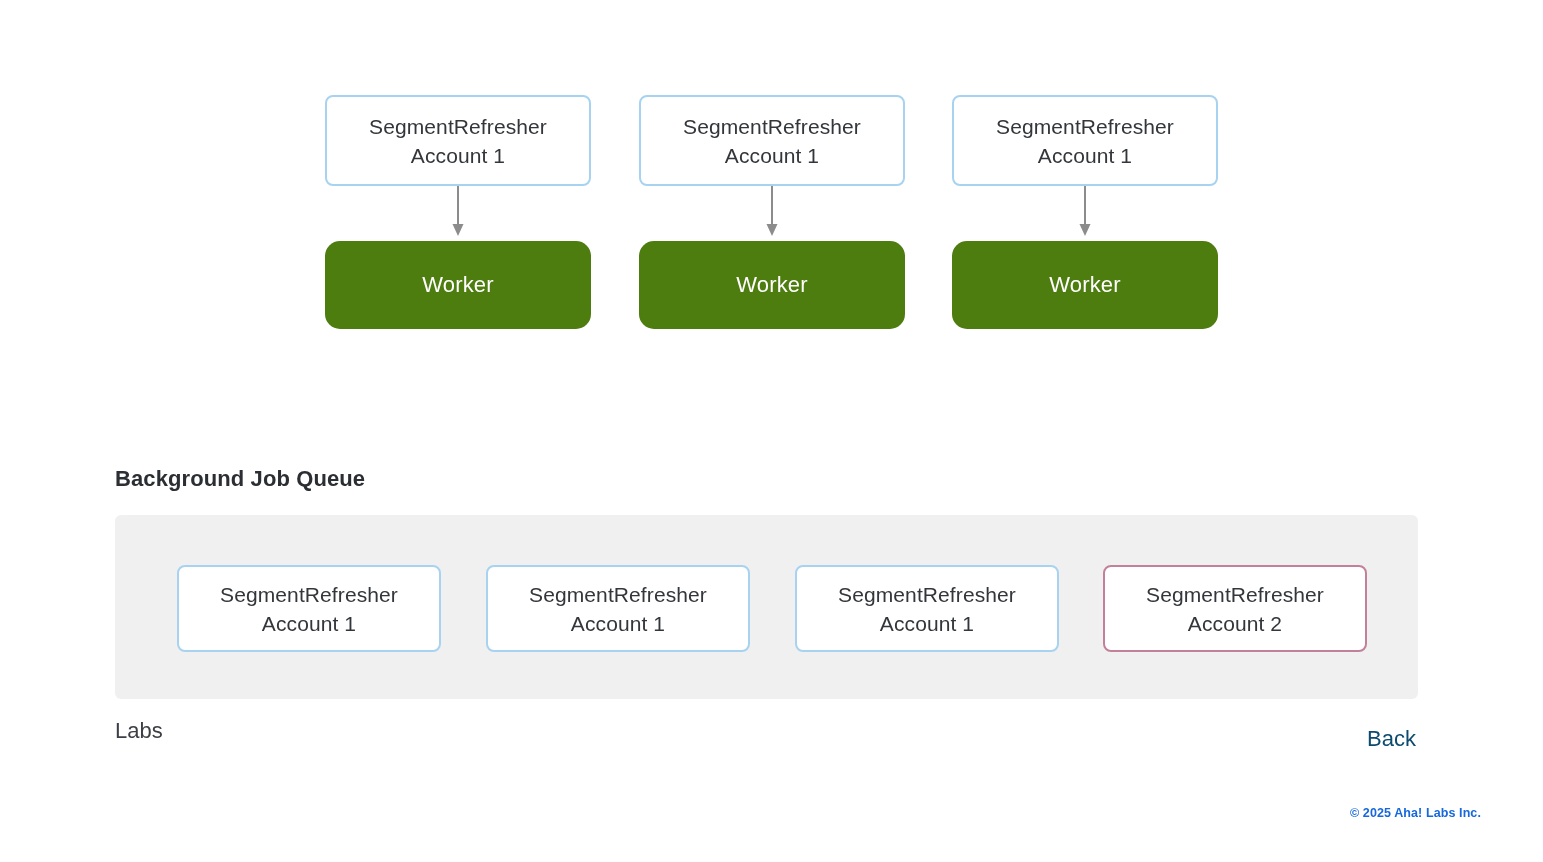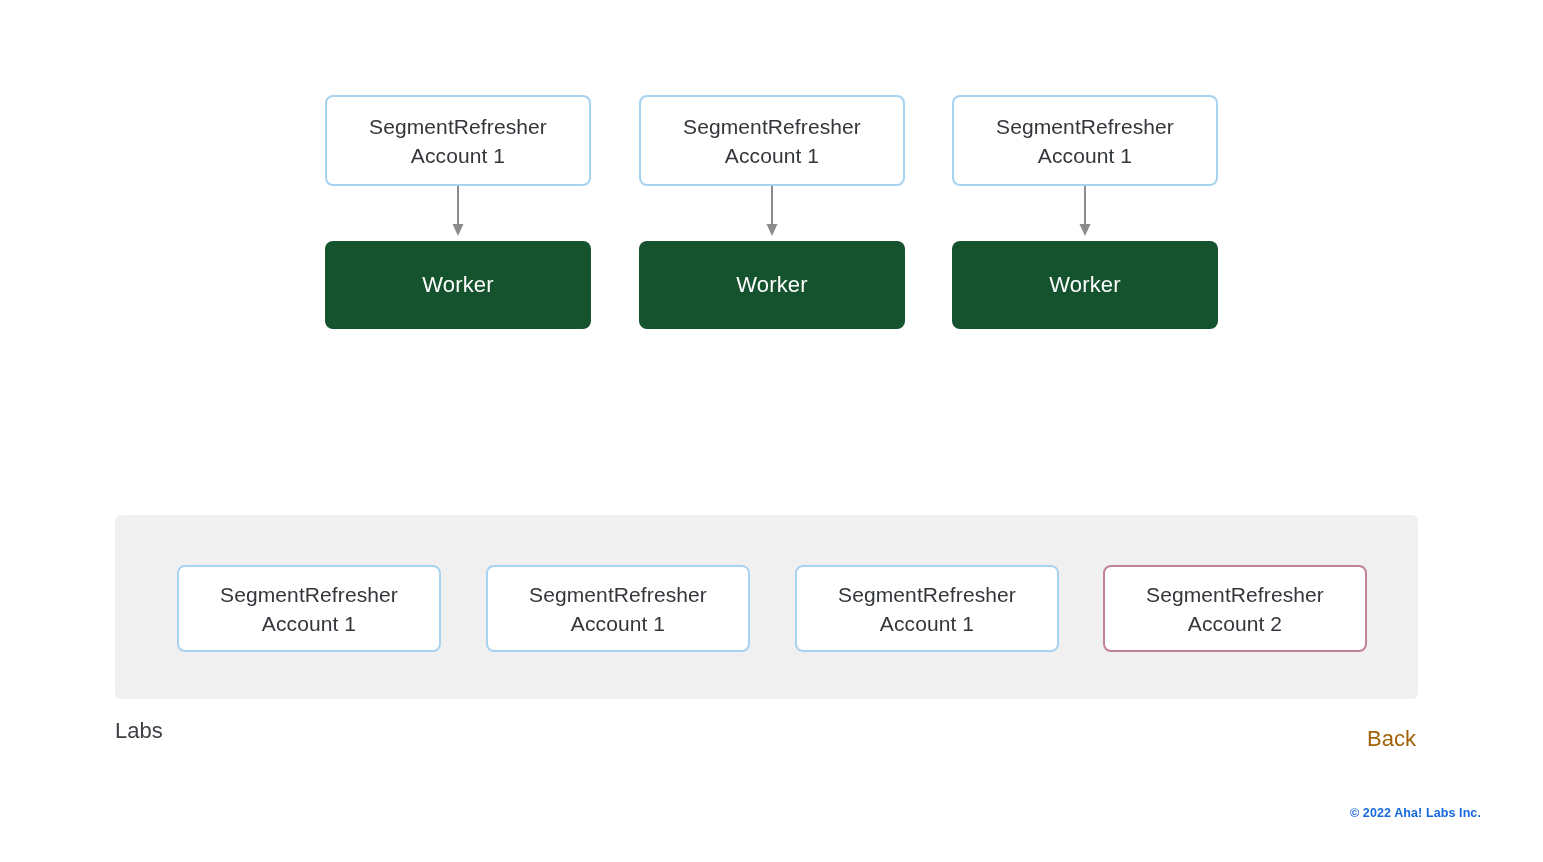--- a/index.html
+++ b/index.html
@@ -56,22 +56,22 @@
     height: 52px;
   }
 
   .worker-box {
     position: absolute;
     top: 146px;
     left: 0;
     box-sizing: border-box;
     width: 266px;
     height: 88px;
-    border-radius: 8px;
-    background: #14532d;
+    border-radius: 15px;
+    background: #4d7c0f;
     display: flex;
     align-items: center;
     justify-content: center;
     color: #ffffff;
     font-size: 22px;
     letter-spacing: 0.2px;
   }
 
   
   .queue-title {
@@ -122,21 +122,21 @@
     left: 115px;
     top: 718px;
     font-size: 22px;
     color: #3c3f45;
   }
   .back-label {
     position: absolute;
     right: 127px;
     top: 726px;
     font-size: 22px;
-    color: #a16207;
+    color: #0c4a6e;
   }
 
   .footer {
     position: absolute;
     right: 62px;
     top: 806px;
     font-size: 12.5px;
     font-weight: bold;
     color: #1668dc;
     letter-spacing: 0.1px;
@@ -182,20 +182,21 @@
     </div>
     <svg class="arrow" viewBox="0 0 14 52">
       <line x1="7" y1="0" x2="7" y2="40" stroke="#8c8c8c" stroke-width="2"></line>
       <polygon points="1.5,38 12.5,38 7,50" fill="#8c8c8c"></polygon>
     </svg>
     <div class="worker-box">
       <span>Worker</span>
     </div>
   </div>
 
+  <div class="queue-title">Background Job Queue</div>
 
   <div class="queue-container">
     <div class="queue-item qi-0">
       <span class="txt">SegmentRefresher
 Account 1</span>
     </div>
     <div class="queue-item qi-1">
       <span class="txt">SegmentRefresher
 Account 1</span>
     </div>
@@ -205,14 +206,14 @@
     </div>
     <div class="queue-item qi-3 highlight">
       <span class="txt">SegmentRefresher
 Account 2</span>
     </div>
   </div>
 
   <div class="front-label">Labs</div>
   <div class="back-label">Back</div>
 
-  <div class="footer">© 2022 Aha! Labs Inc.</div>
+  <div class="footer">© 2025 Aha! Labs Inc.</div>
 </div>
 
 </body></html>

